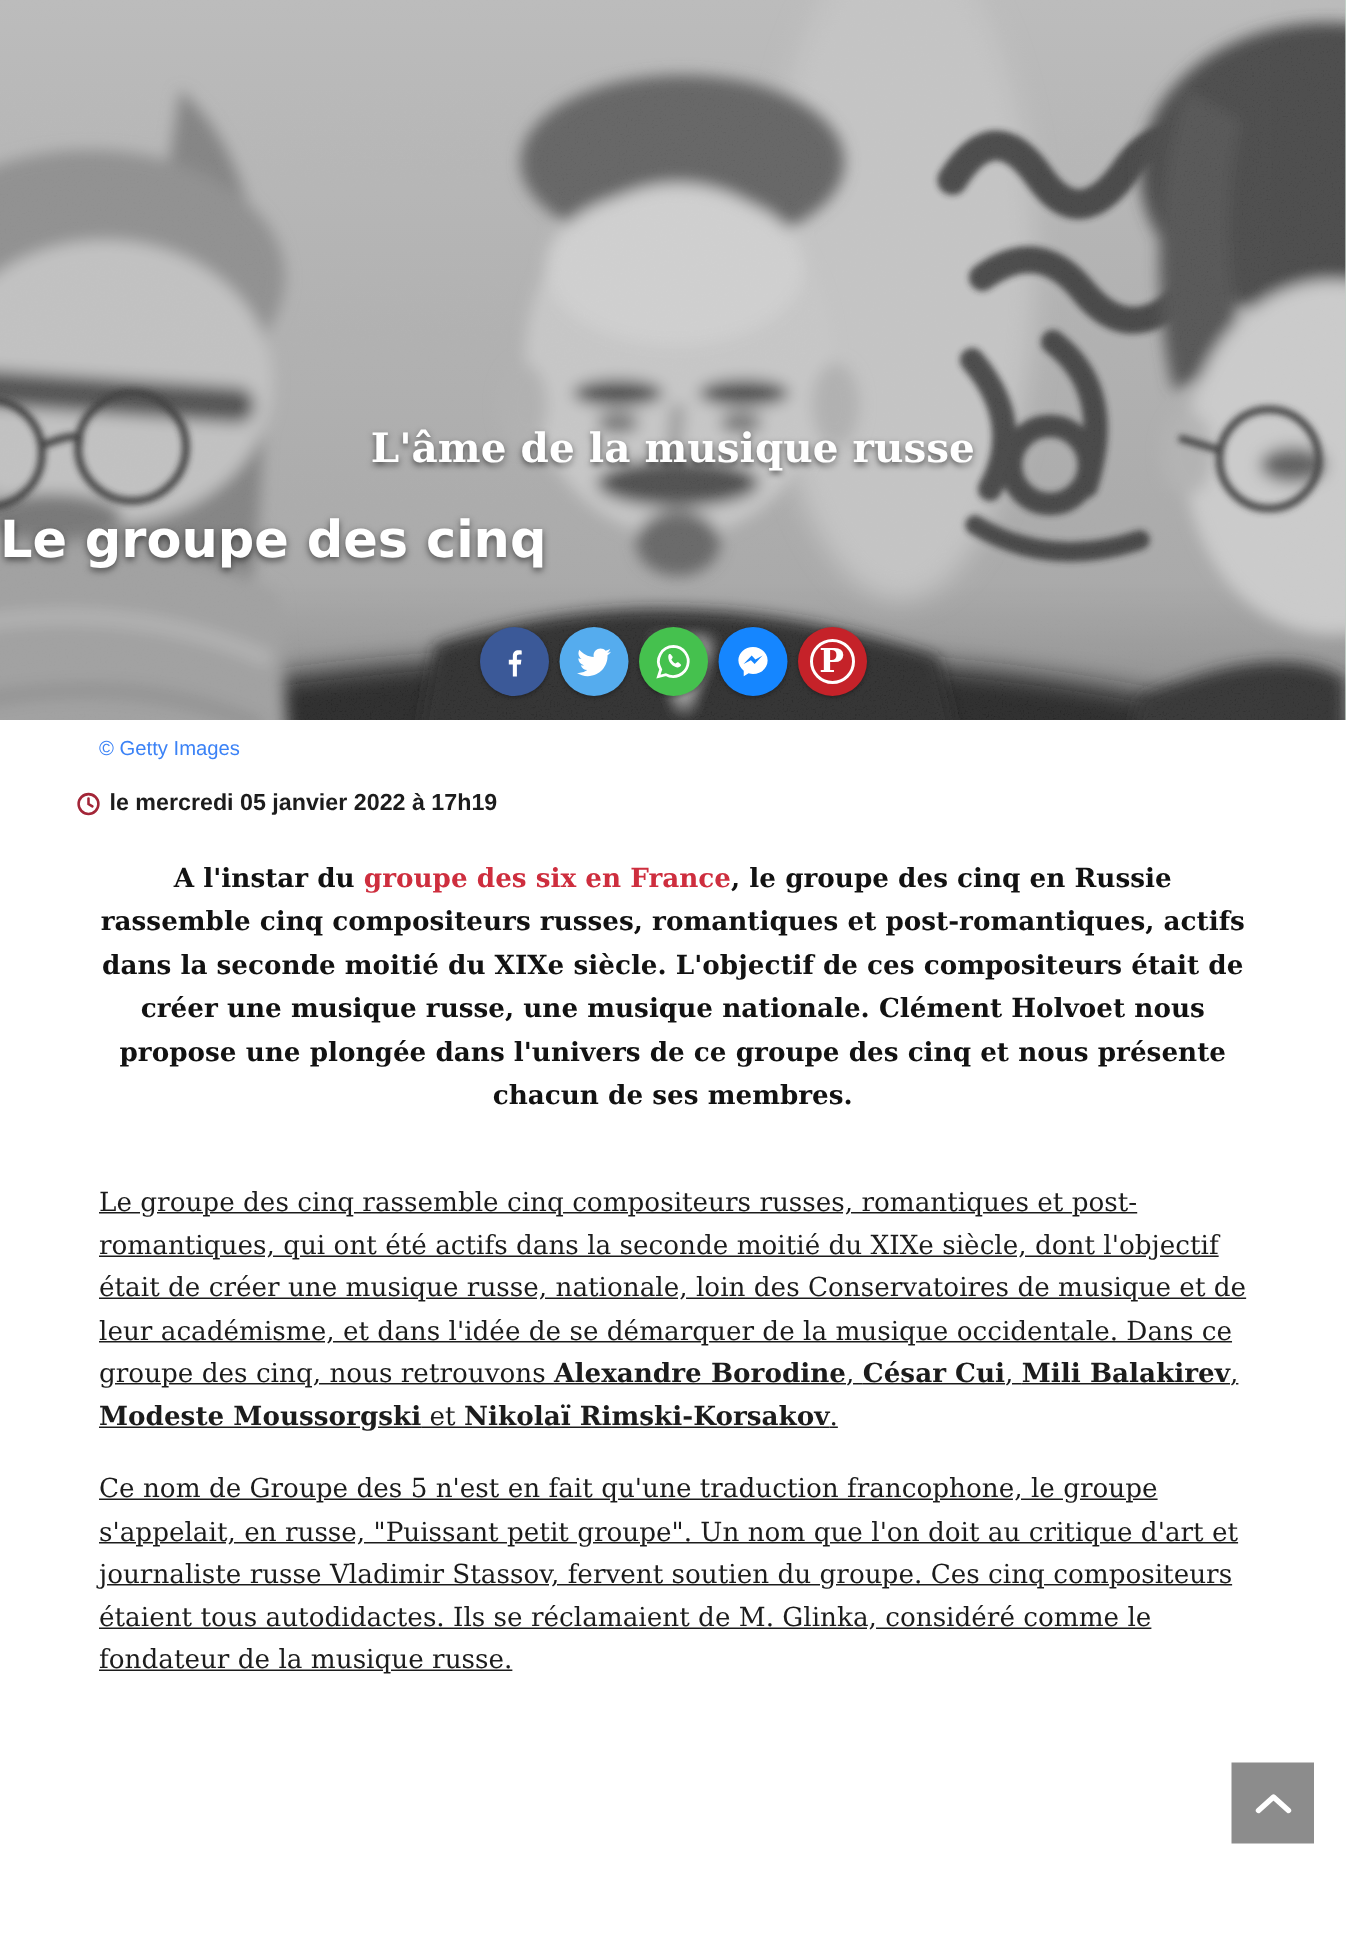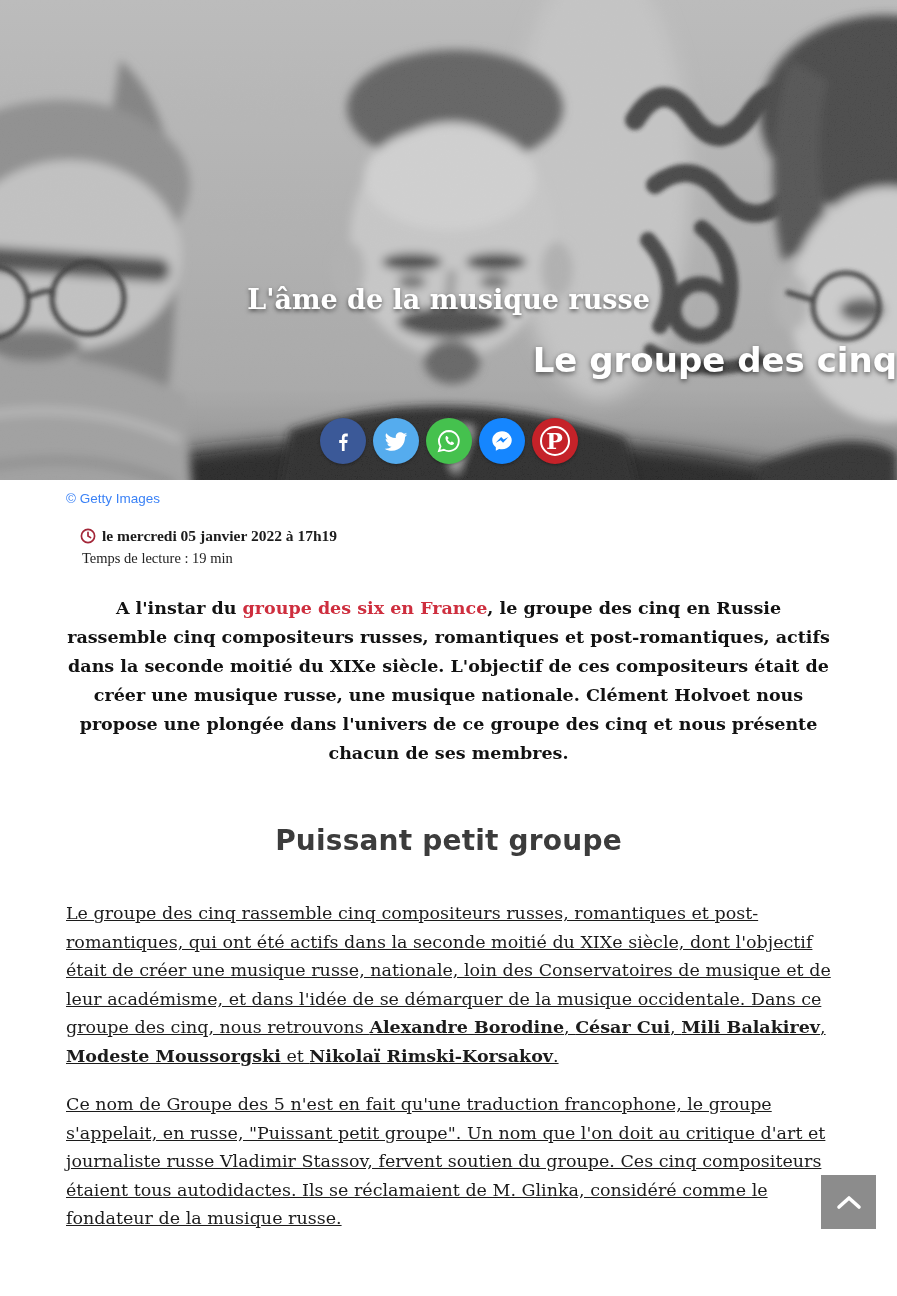--- a/index.html
+++ b/index.html
@@ -12,21 +12,21 @@
   
   .hero { position:relative; width:897px; height:480px; overflow:hidden; background:#14532d; }
   .hero svg.photo { position:absolute; top:0; left:0; display:block; }
   .hero-overlay { position:absolute; top:0; left:0; width:100%; height:100%; }
   .hero-kicker {
     position:absolute; top:284px; left:0; width:100%; text-align:center;
     font-family:"DejaVu Serif", serif; font-weight:bold; font-size:27px; color:#ffffff;
     text-shadow:0 2px 4px rgba(0,0,0,.55);
   }
   .hero-title {
-    position:absolute; top:340px; left:0; width:100%; text-align:right;
+    position:absolute; top:340px; left:0; width:100%; text-align:left;
     font-family:"DejaVu Sans", "Liberation Sans", sans-serif; font-weight:bold; font-size:34px; color:#ffffff;
     text-shadow:0 2px 5px rgba(0,0,0,.55);
   }
   .share-row {
     position:absolute; top:418px; left:0; width:100%;
     display:flex; justify-content:center; gap:7px;
   }
   .share-btn {
     width:46px; height:46px; border-radius:50%;
     display:flex; align-items:center; justify-content:center;
@@ -37,21 +37,21 @@
     font-family:"DejaVu Serif", serif; font-weight:bold; font-size:22px; color:#ffffff;
     border:2.5px solid #ffffff; border-radius:50%; width:30px; height:30px;
     display:flex; align-items:center; justify-content:center; line-height:1;
   }
 
   
   .credit {
     margin:11px 0 0 66px; font-family:"Liberation Sans", sans-serif;
     font-size:13.5px; color:#3b82f6;
   }
-  .meta { margin:21px 0 0 80px; font-family:Liberation Serif, serif; }
+  .meta { margin:21px 0 0 51px; font-family:Liberation Sans, sans-serif; }
   .meta-date { display:flex; align-items:center; gap:6px; font-size:15.5px; font-weight:bold; }
   .meta-date svg { flex:0 0 auto; }
   .meta-read { margin:5px 0 0 2px; font-size:14.5px; color:#222222; }
 
   
   .content { width:765px; margin:0 auto 0 66px; }
   p.intro {
     margin-top:27px; font-size:17.5px; line-height:29px; font-weight:bold; color:#121212;text-align:center;
   }
   a.inline-link { text-decoration:none; font-weight:bold; cursor:pointer; }
@@ -199,27 +199,25 @@
 <div class="credit">© Getty Images</div>
 
 <div class="meta">
   <div class="meta-date">
     <svg width="16" height="16" viewBox="0 0 16 16">
       <circle cx="8" cy="8" r="6.6" fill="none" stroke="#a32638" stroke-width="1.7"></circle>
       <path d="M8 4.4V8l2.6 1.6" fill="none" stroke="#a32638" stroke-width="1.7" stroke-linecap="round"></path>
     </svg>
     <span>le mercredi 05 janvier 2022 à 17h19</span>
   </div>
-  <div class="meta-read">Temps de lecture : 19 min</div>
 </div>
 
 <div class="content">
   <p class="intro"><span>A l'instar du </span><a href="#" class="inline-link" style="color: rgb(206, 46, 62);">groupe des six en France</a><span>, le groupe des cinq en Russie rassemble cinq compositeurs russes, romantiques et post-romantiques, actifs dans la seconde moitié du XIXe siècle. L'objectif de ces compositeurs était de créer une musique russe, une musique nationale. Clément Holvoet nous propose une plongée dans l'univers de ce groupe des cinq et nous présente chacun de ses membres.</span></p>
 
-  <h2 class="section-heading">Puissant petit groupe</h2>
 
   <div class="body-paragraphs">
       <p><span>Le groupe des cinq rassemble cinq compositeurs russes, romantiques et post-romantiques, qui ont été actifs dans la seconde moitié du XIXe siècle, dont l'objectif était de créer une musique russe, nationale, loin des Conservatoires de musique et de leur académisme, et dans l'idée de se démarquer de la musique occidentale. Dans ce groupe des cinq, nous retrouvons </span><span class="b">Alexandre Borodine</span><span>, </span><span class="b">César Cui</span><span>, </span><span class="b">Mili Balakirev</span><span>, </span><span class="b">Modeste Moussorgski</span><span> et </span><span class="b">Nikolaï Rimski-Korsakov</span><span>.</span></p>
       <p><span>Ce nom de Groupe des 5 n'est en fait qu'une traduction francophone, le groupe s'appelait, en russe, "Puissant petit groupe". Un nom que l'on doit au critique d'art et journaliste russe Vladimir Stassov, fervent soutien du groupe. Ces cinq compositeurs étaient tous autodidactes. Ils se réclamaient de M. Glinka, considéré comme le fondateur de la musique russe.</span></p>
     </div>
 </div>
 
 <button class="scroll-top" style="background: rgb(140, 140, 140);">
   <svg width="26" height="16" viewBox="0 0 26 16">
     <path d="M3 13 L13 4 L23 13" fill="none" stroke="#ffffff" stroke-width="3.6" stroke-linecap="round" stroke-linejoin="round"></path>

